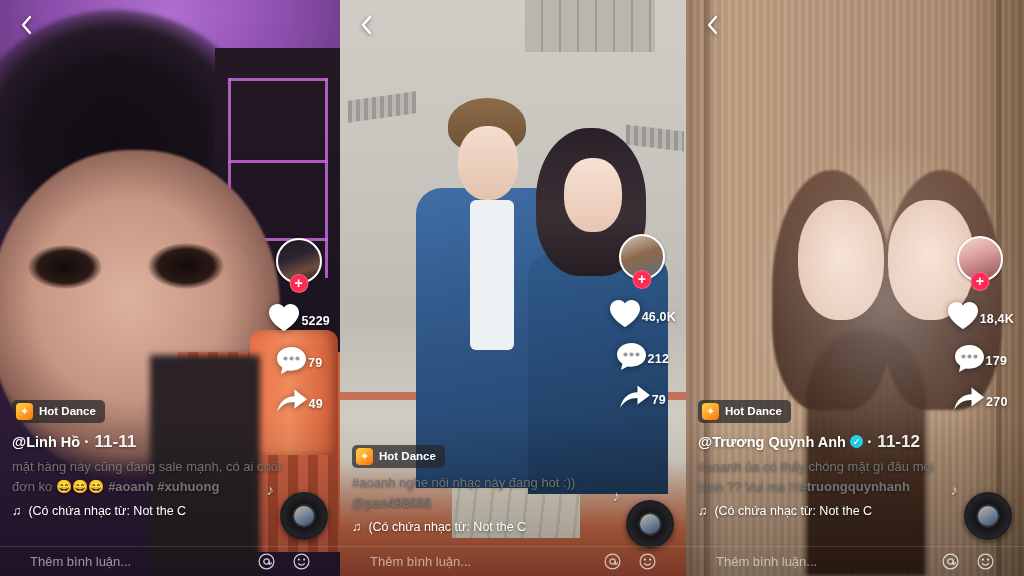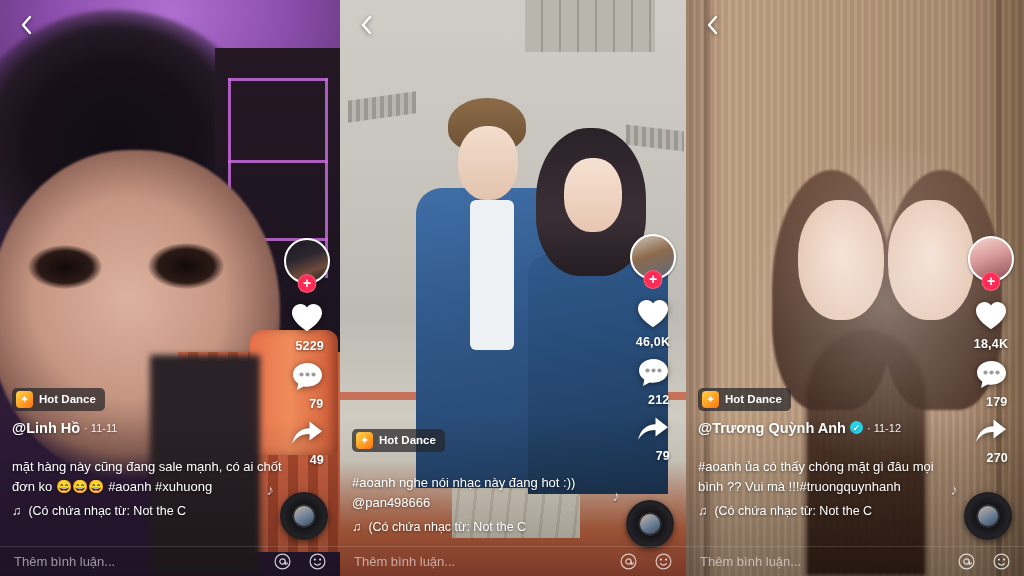--- a/index.html
+++ b/index.html
@@ -93,21 +93,21 @@
   .avatar-wrap { position:relative; width:46px; height:46px; margin-bottom:18px; }
   .avatar { width:46px; height:46px; border-radius:50%; border:2px solid #fff; overflow:hidden;
             box-shadow:0 1px 3px rgba(0,0,0,.4); }
   .av1 { background:linear-gradient(160deg,#1d1a20 0%,#2b2530 40%,#6d4b3c 70%,#20191f 100%); }
   .av2 { background:linear-gradient(160deg,#cfc6b8 0%,#8d6a4c 45%,#5e6b7c 100%); }
   .av3 { background:linear-gradient(160deg,#f2d7cf 0%,#d99a9a 45%,#8c4e55 100%); }
   .plus { position:absolute; left:50%; bottom:-9px; transform:translateX(-50%);
           width:19px; height:19px; border-radius:50%; background:#fe2c55; color:#fff;
           font-size:14px; line-height:17px; text-align:center; font-weight:700; border:1px solid rgba(255,255,255,.25); }
 
-  .act { display:flex; flex-direction:column; align-items:flex-end; margin-bottom:8px; }
+  .act { display:flex; flex-direction:row; align-items:center; margin-bottom:8px; }
   .act .glyph { filter:drop-shadow(0 1px 3px rgba(0,0,0,.45)); }
   .act .count { color:#fff; font-size:12.5px; font-weight:600; margin-top:2px;
                 text-shadow:0 1px 3px rgba(0,0,0,.55); letter-spacing:.2px; }
 
   .disc { position:absolute; right:12px; z-index:15; width:48px; height:48px; border-radius:50%;
           background:radial-gradient(circle at 50% 50%, #2c2c30 0 34%, #141417 35%, #222226 60%, #121214 100%);
           display:flex; align-items:center; justify-content:center;
           box-shadow:0 2px 6px rgba(0,0,0,.5); }
   .disc-in { width:20px; height:20px; border-radius:50%;
              background:linear-gradient(150deg,#c8b6a4,#6b7f96 55%,#3a4a5e); }
@@ -120,32 +120,32 @@
            border-radius:5px; padding:3px 9px 3px 4px; }
   .badge-ico { width:17px; height:17px; border-radius:4px;
                background:linear-gradient(140deg,#ffd54a,#ff9b21 60%,#f97316);
                display:flex; align-items:center; justify-content:center; color:#fff; font-size:11px; line-height:1; }
   .badge-txt { color:#fff; font-size:11.5px; font-weight:600; }
 
   .uname { margin-top:9px; color:#fff; font-size:14.5px; font-weight:700;
            text-shadow:0 1px 3px rgba(0,0,0,.5); display:flex; align-items:center; gap:4px; white-space:nowrap; }
   .vtick { width:13px; height:13px; border-radius:50%; background:#20d5ec;
            display:inline-flex; align-items:center; justify-content:center; color:#fff; font-size:9px; font-weight:700; }
-  .udate { font-weight:400; font-size:11px; opacity:.92;text-align:right; }
-
-  .desc { margin-top:21px; color:#ffffff; font-size:13px; line-height:1.55;
+  .udate { font-weight:700; font-size:17px; opacity:.92;text-align:right; }
+
+  .desc { margin-top:5px; color:#737373; font-size:13px; line-height:1.55;
           text-shadow:0 1px 3px rgba(0,0,0,.5); }
-  .tag { font-weight:400; }
+  .tag { font-weight:700; }
 
   .music { margin-top:7px; color:#fff; font-size:12.5px; display:flex; align-items:center; gap:7px;
            text-shadow:0 1px 3px rgba(0,0,0,.5); white-space:nowrap; overflow:hidden; }
 
   
   .cbar { position:absolute; left:0; right:0; bottom:0; height:30px; z-index:16;
-          display:flex; align-items:center; padding:0 14px;
+          display:flex; align-items:center; padding:0 30px;
           border-top:1px solid rgba(255,255,255,.13); }
   .cbar .ph { flex:1; color:rgba(255,255,255,.55); font-size:13px; }
   .cbar .ic { color:rgba(255,255,255,.72); font-size:15px; margin-left:18px; }
   .cbar .ic svg { display:block; }
 
   .tint { position:absolute; left:0; right:0; bottom:0; height:160px; z-index:10;
           background:linear-gradient(180deg, rgba(0,0,0,0) 0%, rgba(0,0,0,.18) 55%, rgba(0,0,0,.32) 100%); }
 </style>
 </head>
 <body>

